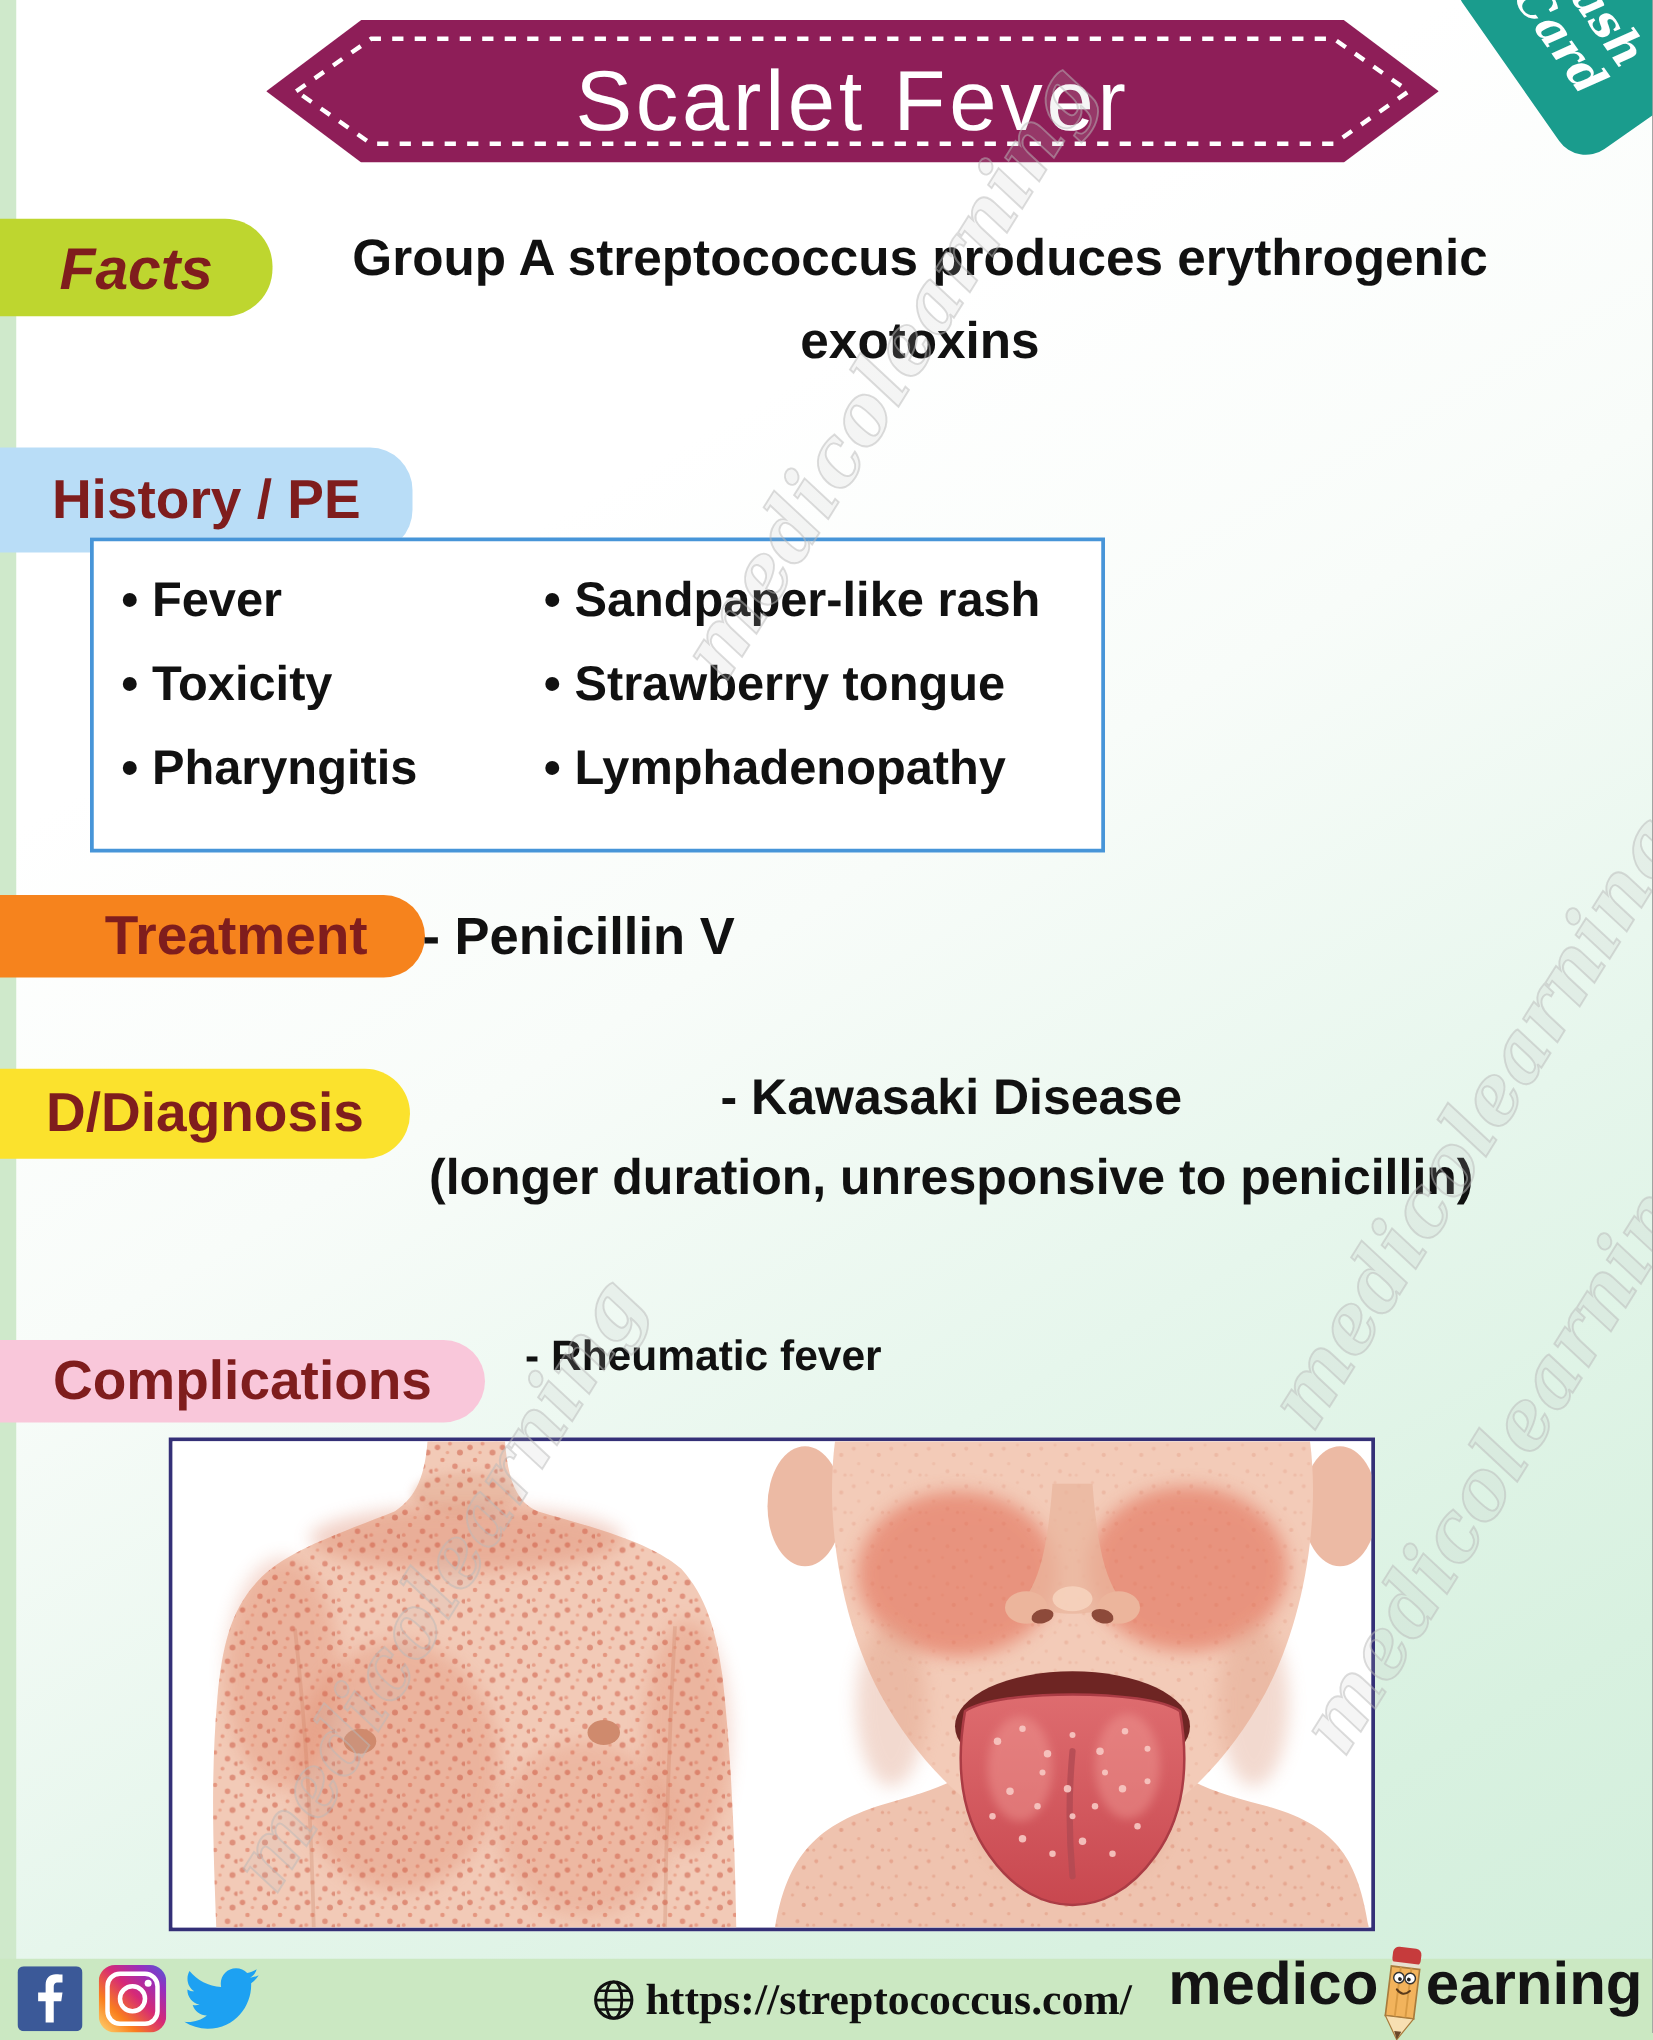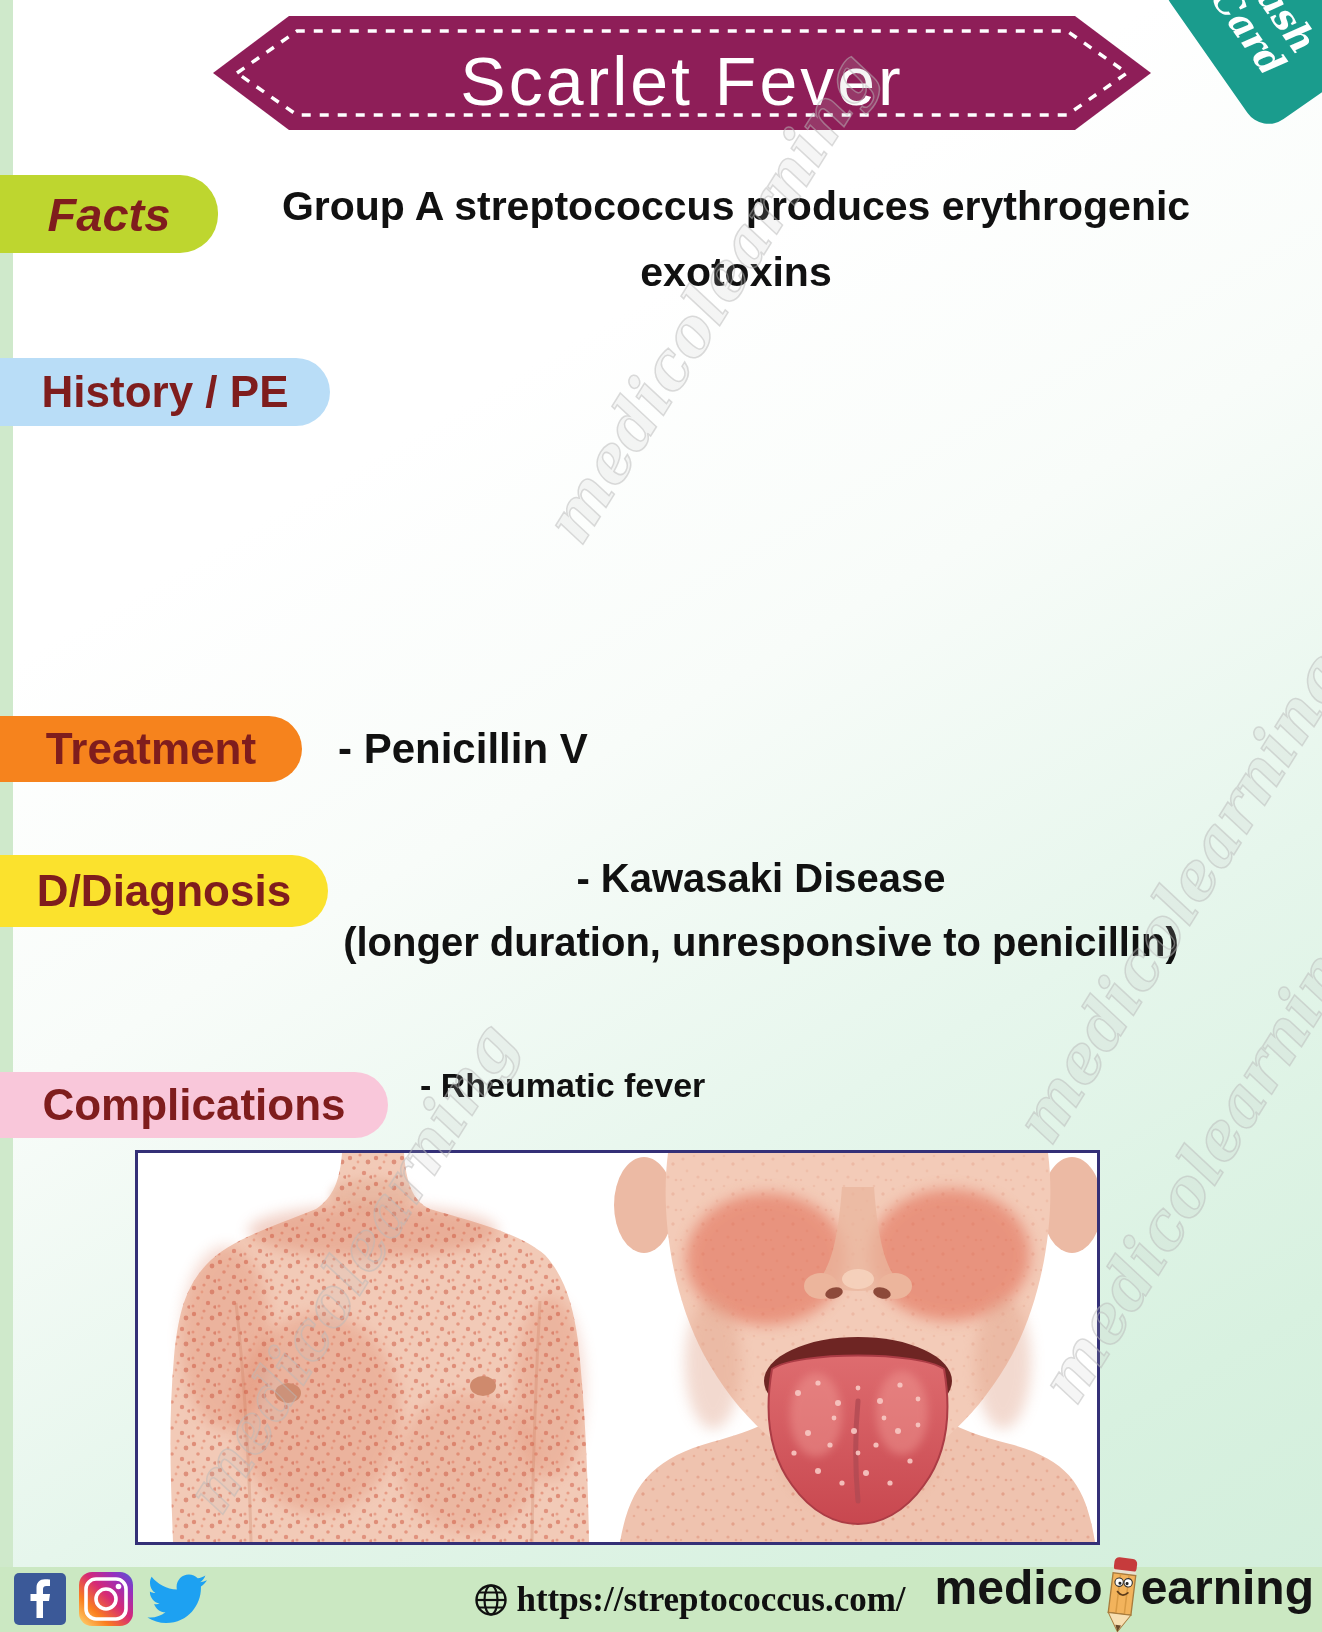--- a/index.html
+++ b/index.html
@@ -24,22 +24,22 @@
     color:#fff;font-size:68px;font-weight:normal;letter-spacing:3px;margin-top:16px;}
   .flashcard{position:absolute;top:-46px;right:-34px;width:186px;height:132px;background:#1a9c8d;
     border-radius:26px;transform:rotate(55deg);display:flex;flex-direction:column;align-items:center;
     justify-content:center;color:#fff;font-family:"DejaVu Serif",serif;font-style:italic;font-weight:bold;
     font-size:37px;line-height:1.02;z-index:3;}
 
   
   .pill{position:absolute;left:0;display:flex;align-items:center;justify-content:center;
     color:#7f1d1d;font-weight:bold;z-index:4;}
   .pill-facts{top:175px;width:218px;height:78px;background:#bed62f;border-radius:0 38px 38px 0;font-size:47px;font-style:italic;}
-  .pill-history{top:358px;width:330px;height:68px;background:#b9ddf7;border-radius:0 34px 34px 0;font-size:44px;}
-  .pill-treatment{top:716px;width:302px;height:66px;background:#f6831d;border-radius:0 34px 34px 0;font-size:44px;}
+  .pill-history{top:358px;width:330px;height:84px;background:#b9ddf7;border-radius:0 34px 34px 0;font-size:44px;}
+  .pill-treatment{top:716px;width:302px;height:66px;background:#f6831d;border-radius:0 34px 34px 0;font-size:44px;padding-left:38px;}
   .pill-ddx{top:855px;width:328px;height:72px;background:#fbe22d;border-radius:0 36px 36px 0;font-size:44px;}
   .pill-compl{top:1056px;width:388px;height:66px;background:#f9c7da;border-radius:0 42px 42px 0;font-size:44px;margin-top:16px;}
 
   
   .facts-text{position:absolute;left:230px;top:173px;width:1012px;text-align:center;color:#111;
     font-weight:bold;font-size:41px;line-height:66px;z-index:4;}
   .facts-text div{white-space:nowrap;}
 
   .hbox{position:absolute;left:72px;top:430px;width:812px;height:252px;background:#fff;
     border:3px solid #4795d8;box-sizing:border-box;z-index:4;}
@@ -95,20 +95,34 @@
     <div>Card</div>
   </div>
 
   <div class="pill pill-facts">Facts</div>
   <div class="facts-text">
     <div>Group A streptococcus produces erythrogenic</div>
     <div>exotoxins</div>
   </div>
 
   <div class="pill pill-history">History / PE</div>
+  <div class="hbox">
+    <div class="hbox-cols">
+      <div class="hcol hcol-left">
+        <div class="hitem">Fever</div>
+        <div class="hitem">Toxicity</div>
+        <div class="hitem">Pharyngitis</div>
+      </div>
+      <div class="hcol">
+        <div class="hitem">Sandpaper-like rash</div>
+        <div class="hitem">Strawberry tongue</div>
+        <div class="hitem">Lymphadenopathy</div>
+      </div>
+    </div>
+  </div>
 
   <div class="pill pill-treatment">Treatment</div>
   <div class="treatment-text">- Penicillin V</div>
 
   <div class="pill pill-ddx">D/Diagnosis</div>
   <div class="ddx-text">
     <div>- Kawasaki Disease</div>
     <div>(longer duration, unresponsive to penicillin)</div>
   </div>
 

